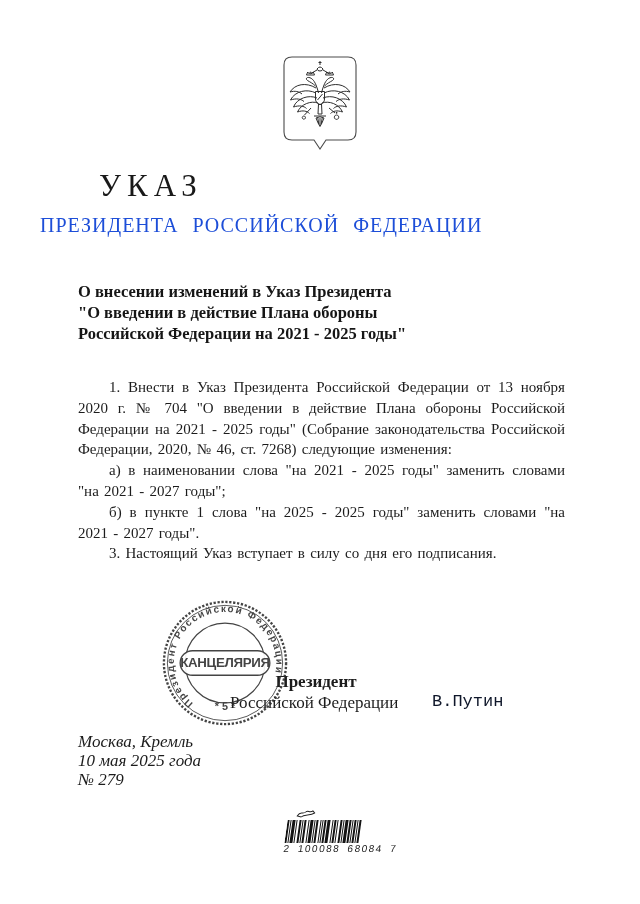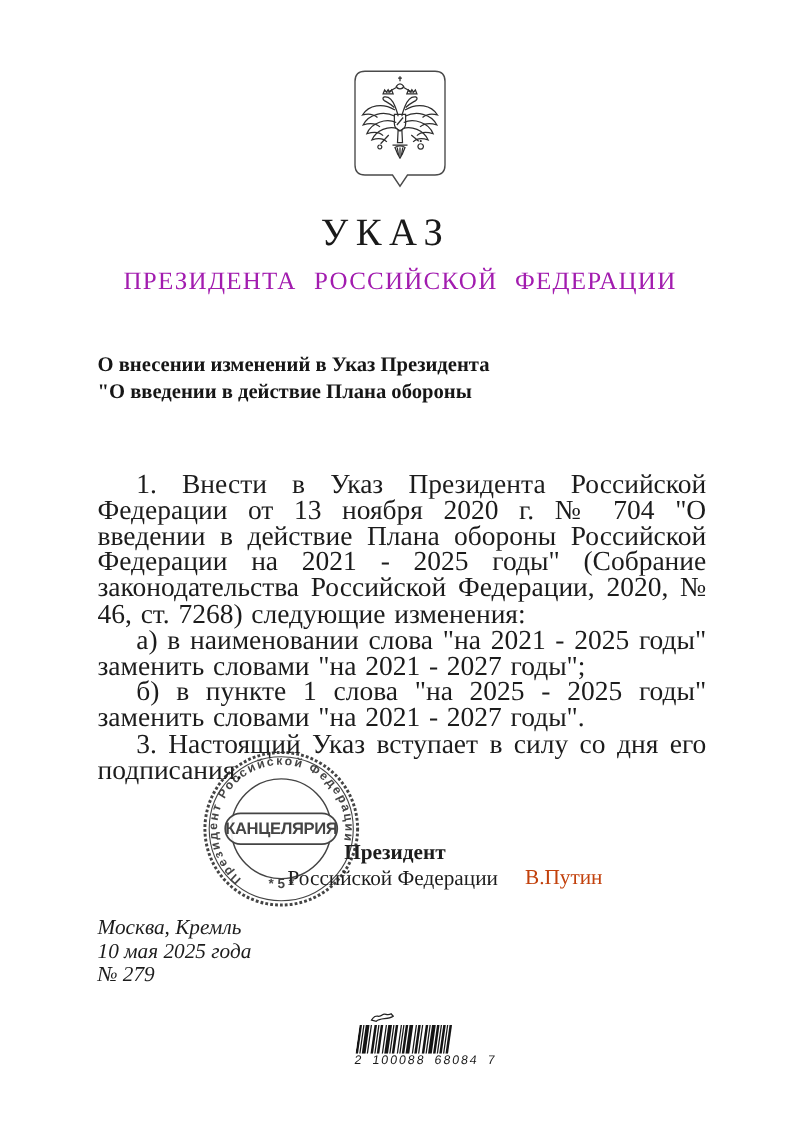--- a/index.html
+++ b/index.html
@@ -4,44 +4,44 @@
 <style>
   html,body{margin:0;padding:0;background:#ffffff;}
   .page{
     position:relative;width:640px;height:904px;background:#ffffff;overflow:hidden;
     font-family:"Liberation Serif","DejaVu Serif",serif;color:#1d1d1d;
   }
   
   .crest{position:absolute;left:283px;top:56px;width:74px;height:96px;}
   
   .heading{
-    position:absolute;left:62px;top:168px;width:487px;text-align:center;
+    position:absolute;left:93px;top:168px;width:487px;
     font-size:31px;letter-spacing:6px;text-indent:6px;color:#191919;
   }
   .issuer{
-    position:absolute;left:40px;top:214px;width:560px;text-align:center;
-    font-size:20px;letter-spacing:1px;word-spacing:8px;color:#a21caf;
+    position:absolute;left:40px;top:214px;width:560px;
+    font-size:20px;letter-spacing:1px;word-spacing:8px;color:#1d4ed8;
   }
   .title-block{
     position:absolute;left:78px;top:281px;width:487px;text-align:left;
     font-size:16.5px;font-weight:bold;line-height:21px;color:#161616;
   }
   
   .body-block{
     position:absolute;left:78px;top:377px;width:487px;
-    font-size:22px;line-height:20.8px;color:#1c1c1c;
+    font-size:15px;line-height:20.8px;color:#1c1c1c;
   }
   .body-block p{
     margin:0;text-align:justify;text-indent:31px;word-spacing:1.5px;
   }
   
   .sign-block{position:absolute;left:230px;top:671px;width:172px;font-size:17px;line-height:21px;color:#1c1c1c;}
   .sign-line1{text-align:center;font-weight:bold;}
   .sign-line2{text-align:left;white-space:nowrap;}
-  .sign-name{position:absolute;left:420px;top:692px;font-size:17px;color:#c2410c;white-space:nowrap;}
+  .sign-name{position:absolute;left:432px;top:692px;font-size:17px;color:#0f172a;white-space:nowrap;font-family:Liberation Mono, monospace;}
   
   .stamp{position:absolute;left:159px;top:596px;width:132px;height:134px;opacity:.88;}
   .stamp text{fill:#2b2b2b;}
   
   .footer-block{position:absolute;left:78px;top:733px;font-size:17px;line-height:18.8px;color:#1c1c1c;font-style:italic;}
   
   .barcode{position:absolute;left:286px;top:809px;width:90px;transform:skewX(-8deg);}
   .scribble{display:block;margin-left:8px;}
   .bars{display:block;margin-top:1px;}
   .bars rect{fill:#141414;}
@@ -95,20 +95,21 @@
       <path d="M53.5 59 a2.2 2.2 0 1 0 0.1 0 M53.6 56 v1.6 M52.8 56.8 h1.6"></path>
     </g>
   </svg>
 
   <div class="heading">УКАЗ</div>
   <div class="issuer">ПРЕЗИДЕНТА РОССИЙСКОЙ ФЕДЕРАЦИИ</div>
 
   <div class="title-block">
     <div>О внесении изменений в Указ Президента</div>
     <div>"О введении в действие Плана обороны</div>
+    <div>Российской Федерации на 2021 - 2025 годы"</div>
   </div>
 
   <div class="body-block">
     <p>1. Внести в Указ Президента Российской Федерации от 13 ноября 2020 г. № 704 "О введении в действие Плана обороны Российской Федерации на 2021 - 2025 годы" (Собрание законодательства Российской Федерации, 2020, № 46, ст. 7268) следующие изменения:</p>
     <p>а) в наименовании слова "на 2021 - 2025 годы" заменить словами "на 2021 - 2027 годы";</p>
     <p>б) в пункте 1 слова "на 2025 - 2025 годы" заменить словами "на 2021 - 2027 годы".</p>
     <p>3. Настоящий Указ вступает в силу со дня его подписания.</p>
   </div>
 
   <div class="sign-block">

